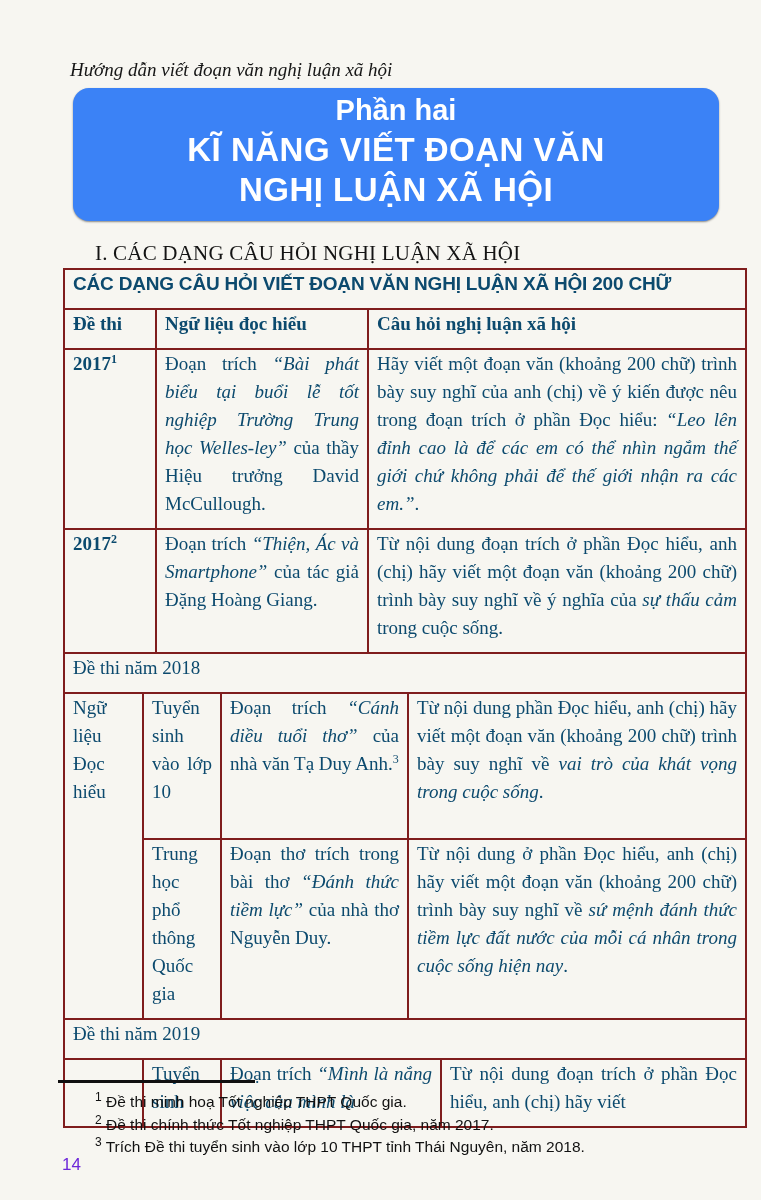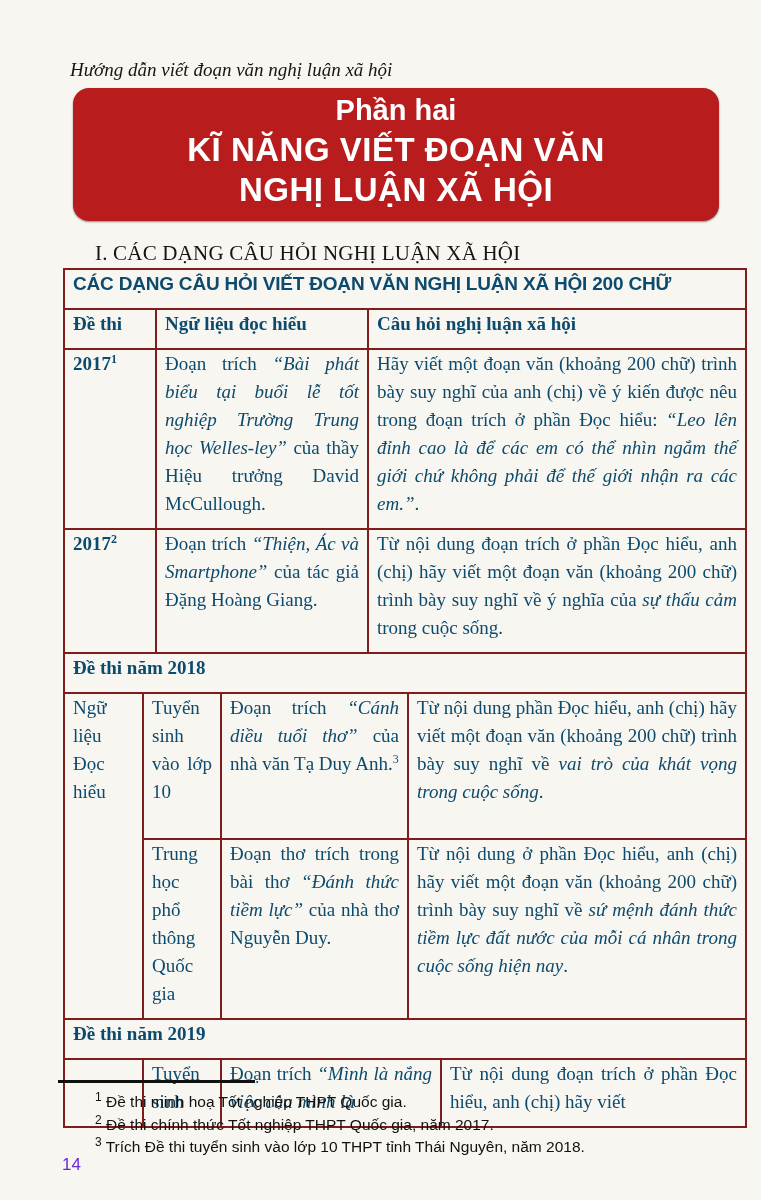--- a/index.html
+++ b/index.html
@@ -8,21 +8,21 @@
     position:relative; width:761px; height:1200px; margin:0 auto;
     background:#f7f6f1; overflow:hidden;
     font-family:"Liberation Serif","DejaVu Serif",serif; color:#1b1b1b;
   }
   .running-header {
     position:absolute; left:70px; top:59px;
     font-style:italic; font-size:19px; color:#161616;
   }
   .banner {
     position:absolute; left:73px; top:88px; width:646px; height:133px;
-    background:#b91c1c; border-radius:16px; color:#ffffff;
+    background:#3b82f6; border-radius:16px; color:#ffffff;
     text-align:center; font-family:"Liberation Sans","DejaVu Sans",sans-serif;
     font-weight:bold; box-shadow:0 1px 2px rgba(0,0,0,.45);
     padding-top:3px;
   }
   .banner .l1 { font-size:29px; line-height:39px; }
   .banner .l2 { font-size:33px; line-height:40px; letter-spacing:.5px; }
   .banner .l3 { font-size:33px; line-height:40px; letter-spacing:.5px; }
   .section-heading {
     position:absolute; left:95px; top:241px;
     font-size:21px; letter-spacing:.2px; color:#141414;
@@ -42,21 +42,21 @@
     height:27px; line-height:26px; vertical-align:middle; white-space:nowrap; padding:0;
   }
   td.colhead {
     text-align:center; font-weight:bold; font-size:20px;
     height:30px; line-height:28px; vertical-align:middle; padding:0;
   }
   td.year-cell {
     text-align:center; font-weight:bold; font-size:20px; vertical-align:middle;
   }
   td.divider-cell {
-    text-align:center; font-weight:bold; font-size:20px;
+    text-align:center; font-weight:normal; font-size:20px;
     vertical-align:middle; padding:0;
   }
   td.exam-cell { text-align:left; padding:0 4px 0 7px; }
   td.rowhead-cell { vertical-align:middle; text-align:left; line-height:30px; }
   .em { font-style:italic; }
   sup { font-size:12px; line-height:0; }
   .r-2017a td { height:174px; }
   .r-2017b td { height:112px; }
   .r-y td    { height:30px; }
   .r-2018a td { height:146px; }

